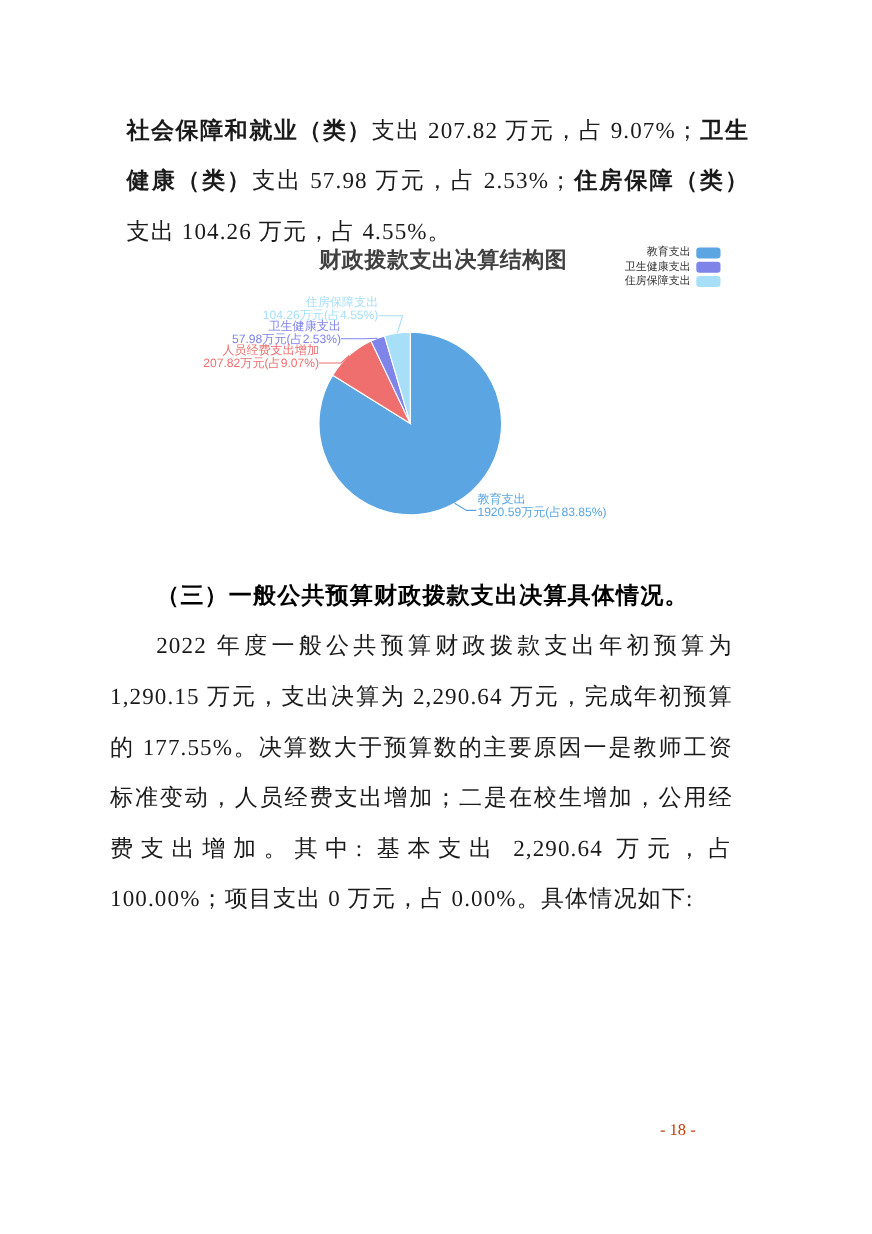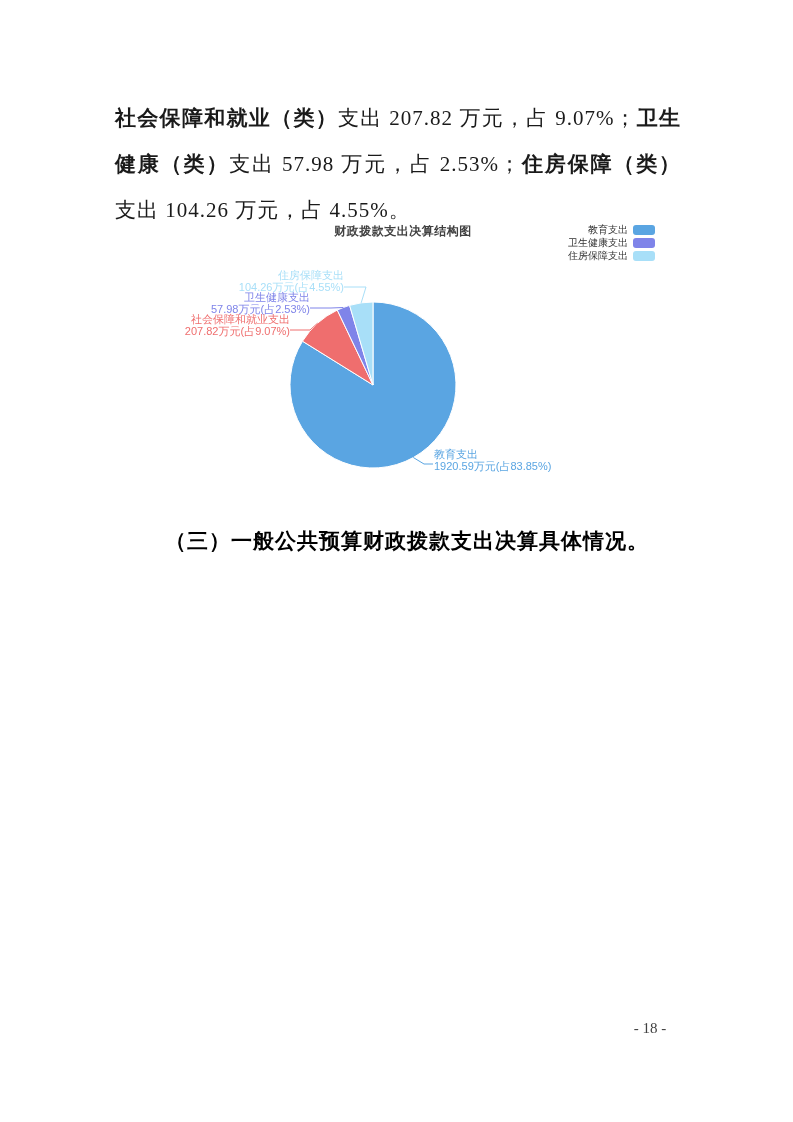--- a/index.html
+++ b/index.html
@@ -14,39 +14,39 @@
   }
   .body-text {
     font-size:21px;
     line-height:46px;
     letter-spacing:1px;
     text-align:justify;
     color:#1a1a1a;
   }
   .body-text b { font-weight:700; }
   .para1 { position:absolute; left:115px; top:95px; width:566px; }
-  .flow  { position:absolute; left:123px; top:518px; width:566px; }
+  .flow  { position:absolute; left:100px; top:518px; width:566px; }
   .heading {
     font-size:21px; line-height:46px; letter-spacing:1px;
     font-weight:700; text-indent:42px; color:#000;
   }
   .indent { text-indent:42px; }
   .tight { line-height:40px; }
   .p3 { margin-top:5px; }
   .page-number {
     position:absolute; left:600px; top:1020px; width:100px;
-    text-align:center; font-size:15px; color:#404040;
+    text-align:left; font-size:15px; color:#c2410c;
     font-family:"Liberation Serif","DejaVu Serif",serif;
   }
 
   
   .chart-area { position:absolute; left:0; top:0; width:793px; height:1122px; pointer-events:none; }
   .chart-title {
     position:absolute; left:288px; top:223px; width:230px;
-    text-align:center; font-size:12px; font-weight:700; color:#404040;
+    text-align:center; font-size:20px; font-weight:700; color:#404040;
     font-family:Liberation Serif, serif;
     letter-spacing:0.5px;
   }
   .legend {
     position:absolute; left:115px; top:225px; width:540px;
     font-family:"Liberation Sans","DejaVu Sans",sans-serif;
   }
   .legend-row {
     display:flex; justify-content:flex-end; align-items:center;
     height:10px; margin-bottom:3px;
@@ -109,27 +109,28 @@
 
     <div class="callout right-align co-housing" style="color: rgb(168, 223, 248);">
       <div>住房保障支出</div>
       <div>104.26万元(占4.55%)</div>
     </div>
     <div class="callout right-align co-health" style="color: rgb(127, 132, 233);">
       <div>卫生健康支出</div>
       <div>57.98万元(占2.53%)</div>
     </div>
     <div class="callout right-align co-social" style="color: rgb(239, 110, 110);">
-      <div>社会保障和就业支出</div>
+      <div>人员经费支出增加</div>
       <div>207.82万元(占9.07%)</div>
     </div>
     <div class="callout co-edu" style="color: rgb(90, 165, 226);">
       <div>教育支出</div>
       <div>1920.59万元(占83.85%)</div>
     </div>
   </div>
 
   <div class="flow">
     <p class="heading">（三）一般公共预算财政拨款支出决算具体情况。</p>
+    <p class="body-text indent">2022 年度一般公共预算财政拨款支出年初预算为 1,290.15 万元，支出决算为 2,290.64 万元，完成年初预算的 177.55%。决算数大于预算数的主要原因一是教师工资标准变动，人员经费支出增加；二是在校生增加，公用经费支出增加。其中: 基本支出 2,290.64 万元，占 100.00%；项目支出 0 万元，占 0.00%。具体情况如下:</p>
   </div>
 
   <div class="page-number">- 18 -</div>
 </div>
 
 </body></html>

